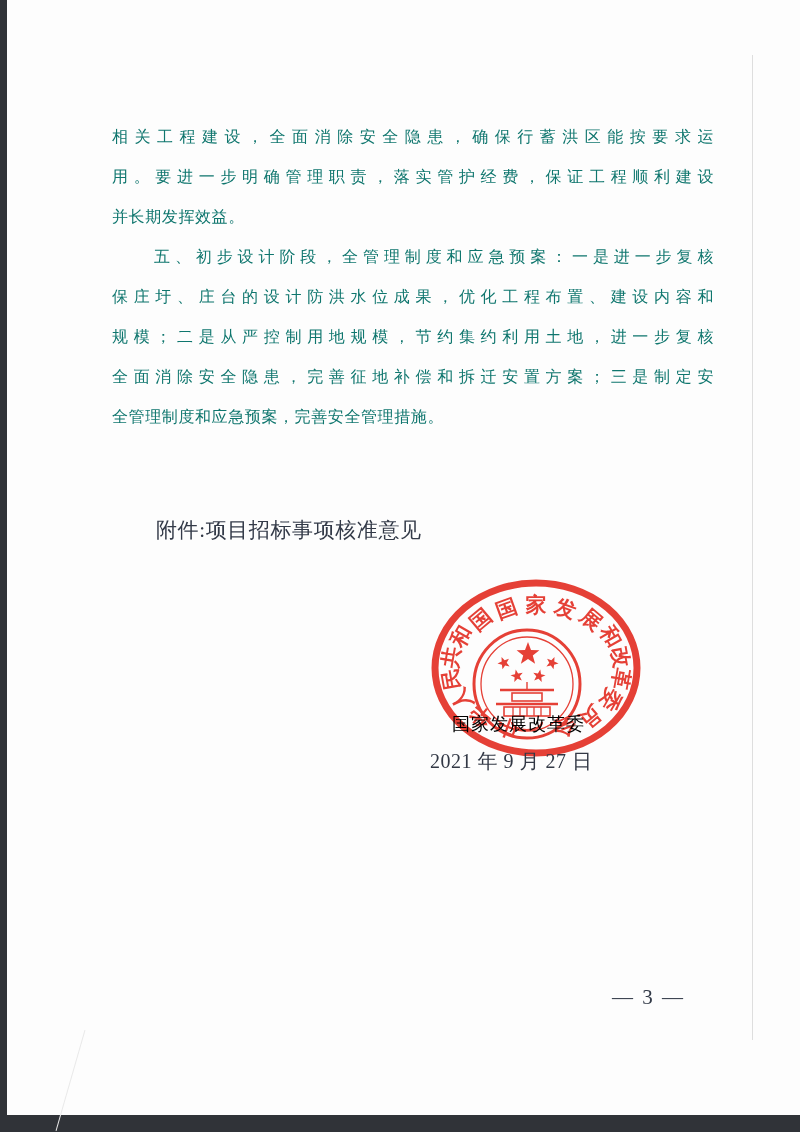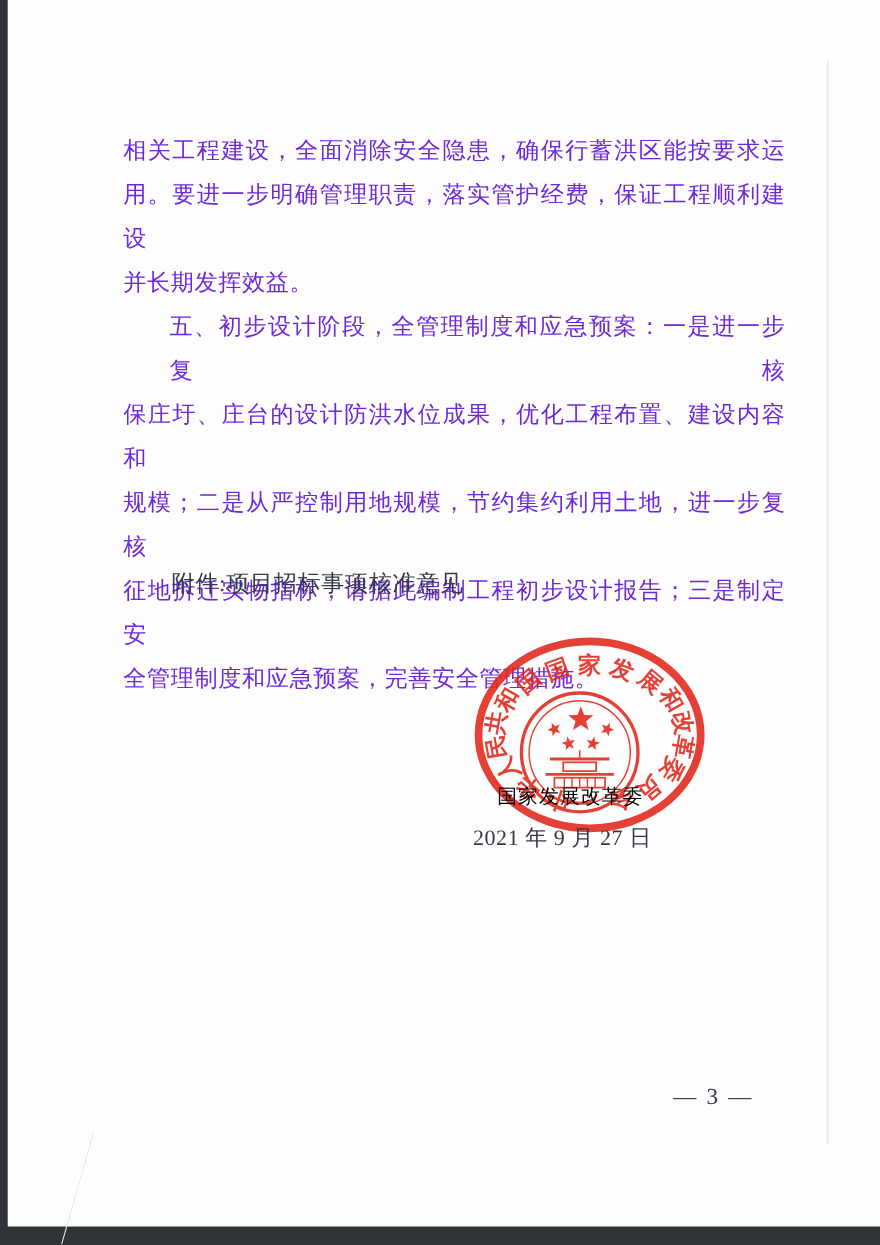--- a/index.html
+++ b/index.html
@@ -8,21 +8,21 @@
     font-family:"Liberation Serif","DejaVu Serif",serif;
   }
   
   .edge-left{position:absolute;left:0;top:0;width:7px;height:1132px;background:#303338;}
   .edge-bottom{position:absolute;left:0;top:1115px;width:800px;height:17px;background:#303338;}
   .edge-right{position:absolute;left:752px;top:55px;width:1px;height:985px;background:#dedede;}
   .crease{position:absolute;left:70px;top:1028px;width:1px;height:105px;background:#e9e9e9;transform:rotate(16deg);}
   
   .body-text{
     position:absolute;left:112px;top:117px;width:602px;
-    color:#6d28d9;font-size:21px;line-height:40px;letter-spacing:0.6px;
+    color:#0f766e;font-size:16px;line-height:40px;letter-spacing:0.6px;
   }
   .line{white-space:nowrap;}
   .line.just{white-space:normal;text-align:justify;text-align-last:justify;}
   .line.ind{padding-left:42px;}
   .attachment{
     position:absolute;left:156px;top:510px;color:#333a48;
     font-size:21px;line-height:40px;letter-spacing:0.6px;white-space:nowrap;
   }
   
   .seal{position:absolute;left:424px;top:570px;z-index:2;opacity:0.88;}
@@ -45,21 +45,21 @@
   <div class="edge-right"></div>
   <div class="crease"></div>
 
   <div class="body-text">
       <div class="line just">相关工程建设，全面消除安全隐患，确保行蓄洪区能按要求运</div>
       <div class="line just">用。要进一步明确管理职责，落实管护经费，保证工程顺利建设</div>
       <div class="line">并长期发挥效益。</div>
       <div class="line just ind">五、初步设计阶段，全管理制度和应急预案：一是进一步复核</div>
       <div class="line just">保庄圩、庄台的设计防洪水位成果，优化工程布置、建设内容和</div>
       <div class="line just">规模；二是从严控制用地规模，节约集约利用土地，进一步复核</div>
-      <div class="line just">征地拆迁实物指标，请据此编制工程初步设计报告；三是制定安</div>
+      <div class="line just">全面消除安全隐患，完善征地补偿和拆迁安置方案；三是制定安</div>
       <div class="line">全管理制度和应急预案，完善安全管理措施。</div>
     </div>
 
   <div class="attachment">附件:项目招标事项核准意见</div>
 
   <svg class="seal" width="224" height="196" viewBox="0 0 224 196">
     <ellipse cx="112" cy="98" rx="101" ry="85" fill="none" stroke="#e2261b" stroke-width="7"></ellipse>
     <g id="seal-ring">
         <text x="82.6" y="157.2" transform="rotate(-160.0 82.6 157.2)" class="ring-char">中</text>
         <text x="56.7" y="146.3" transform="rotate(-140.0 56.7 146.3)" class="ring-char">华</text>

